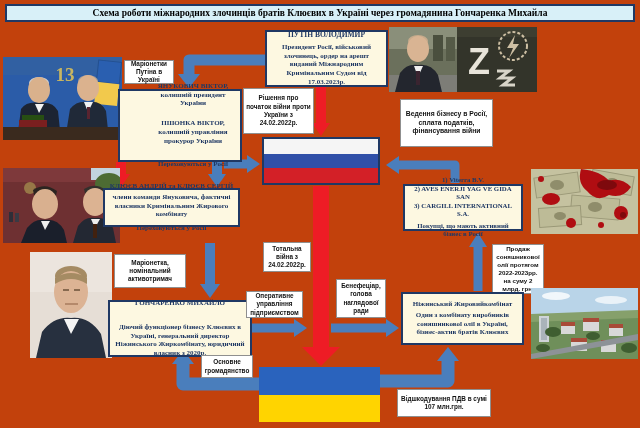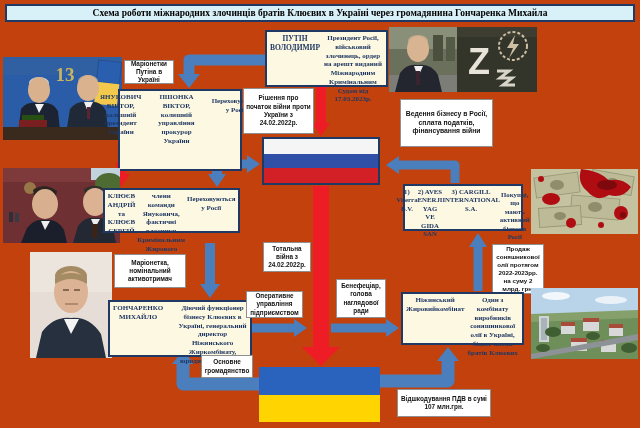--- a/index.html
+++ b/index.html
@@ -9,21 +9,21 @@
   }
   html,body{margin:0;padding:0;background:#fff;}
   #stage{position:relative;width:640px;height:428px;background:#c2410c;overflow:hidden;
          font-family:"Liberation Sans",sans-serif;}
   .abs{position:absolute;box-sizing:border-box;}
   #title{left:5px;top:4px;width:630px;height:18px;background:var(--title-bg);
          border:2px solid var(--navy);color:#000;font-family:"Liberation Serif",serif;
          font-weight:bold;font-size:9.5px;display:flex;align-items:center;justify-content:center;}
   .infobox{background:var(--box-bg);border:2px solid var(--navy);color:var(--navy);
            font-family:"Liberation Serif",serif;font-weight:bold;text-align:center;
-           font-size:7px;line-height:1.25;padding:2px 3px;display:flex;flex-direction:row;
+           font-size:7px;line-height:1.25;padding:2px 3px;display:flex;flex-direction:column;
            justify-content:center;gap:3px;}
   .infobox p{margin:0;}
   .smalllabel{background:#ffffff;border:1px solid #8f8f8f;color:#111;
               font-family:"Liberation Sans",sans-serif;font-weight:bold;text-align:center;
               font-size:6.4px;line-height:1.3;padding:1px 2px;display:flex;align-items:center;
               justify-content:center;}
   .flag{border:2px solid var(--navy);display:flex;flex-direction:column;}
   .flag > div{flex:1;}
   #flag-ua{border:none;}
   .photo{overflow:hidden;}
@@ -140,21 +140,21 @@
       <rect x="0" y="0" width="80" height="10" fill="#3d3e31"></rect>
       <text x="22" y="47" font-family="Liberation Sans, sans-serif" font-size="36" font-weight="bold" fill="#e8e4da" text-anchor="middle">Z</text>
       <g>
         <circle cx="56" cy="19" r="14" fill="none" stroke="#cdbfa3" stroke-width="2" stroke-dasharray="3 2"></circle>
         <path d="M58,8 L50,21 L56,21 L52,31 L62,17 L56,17 Z" fill="#cdbfa3"></path>
       </g>
       <path d="M40,44 L52,44 L43,51 L55,51 L46,58 L58,58" fill="none" stroke="#d8d4c8" stroke-width="3"></path>
     </svg>
   </div>
 
-  <div class="abs infobox" style="left:118px;top:89px;width:124px;height:82px;gap:17px;">
+  <div class="abs infobox" style="left:118px;top:89px;width:124px;height:73px;gap:11px;padding-left:29px;">
     <p>ЯНУКОВИЧ ВІКТОР, колишній президент України</p>
     <p>ПШОНКА ВІКТОР, колишній управління прокурор України</p>
     <p style="margin-top:4px;">Переховуються у Росії</p>
   </div>
 
   <div class="abs smalllabel" style="left:243px;top:88px;width:71px;height:46px;">
     <span>Рішення про початок війни проти України з 24.02.2022р.</span>
   </div>
 
   <div class="abs smalllabel" style="left:400px;top:99px;width:93px;height:48px;font-size:6.8px;">
@@ -183,21 +183,21 @@
       <path d="M38,53 L42,62 L47,53 Z" fill="#eeeeee"></path>
 
       <path d="M81,21 Q92,14 103,22 L101,30 L83,30 Z" fill="#33302c"></path>
       <ellipse cx="92" cy="34" rx="12" ry="14" fill="#dcb392"></ellipse>
       <path d="M70,75 L75,58 Q82,48 92,50 Q103,48 110,60 L113,75 Z" fill="#232833"></path>
       <path d="M88,51 L92,60 L97,51 Z" fill="#eeeeee"></path>
       <rect x="90" y="56" width="4" height="14" fill="#41210f"></rect>
     </svg>
   </div>
 
-  <div class="abs infobox" style="left:103px;top:188px;width:137px;height:45px;gap:2px;">
+  <div class="abs infobox" style="left:103px;top:188px;width:137px;height:39px;gap:2px;">
     <p>КЛЮЄВ АНДРІЙ та КЛЮЄВ СЕРГІЙ</p>
     <p>члени команди Януковича, фактичні власники Кримінальним Жирового комбінату</p>
     <p style="margin-top:3px;">Переховуються у Росії</p>
   </div>
 
   <div class="abs smalllabel" style="left:114px;top:254px;width:72px;height:34px;">
     <span>Маріонетка, номінальний активотримач</span>
   </div>
 
   <div class="abs photo" style="left:30px;top:252px;width:82px;height:106px;">

